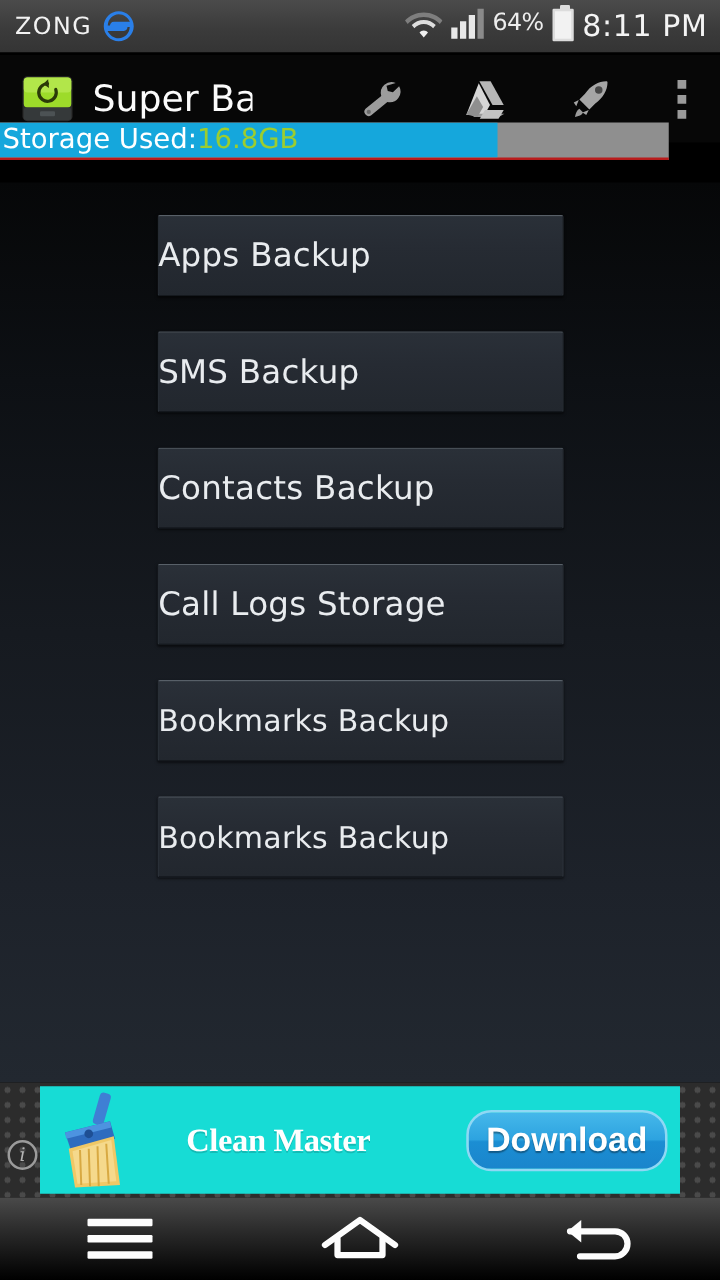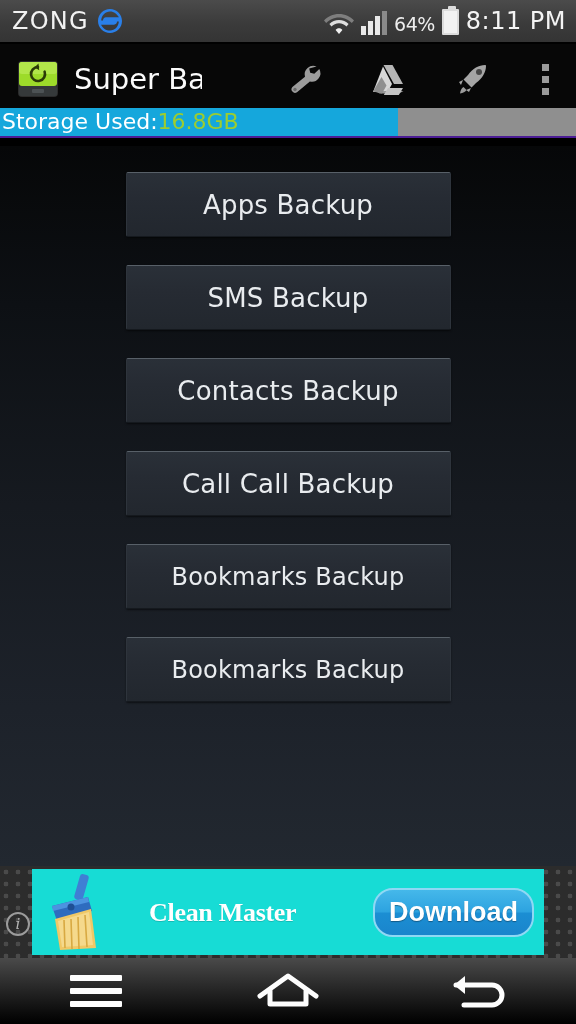--- a/index.html
+++ b/index.html
@@ -20,28 +20,28 @@
     position:absolute; top:0; left:0; width:576px; height:44px;
     background:linear-gradient(to bottom,#4b4b4b 0%,#3b3b3b 55%,#343434 100%);
     display:flex; align-items:center;
     border-bottom:2px solid #000;
   }
   .carrier{
     display:flex; align-items:center; gap:8px;
     margin-left:12px;
   }
   .carrier-name{
-    color:#f2f2f2; font-size:24px; letter-spacing:1.2px;
+    color:#f2f2f2; font-size:19px; letter-spacing:1.2px;
     font-family:"DejaVu Sans", sans-serif;
   }
   .zong-logo{
     width:26px; height:26px; position:relative;
   }
   .status-right{
-    margin-left:auto; display:flex; align-items:flex-end; gap:7px;
+    margin-left:auto; display:flex; align-items:flex-start; gap:7px;
     margin-right:10px;
   }
   .wifi-icon{ width:30px; height:24px; position:relative; }
   .sig-bars{ display:flex; align-items:flex-end; gap:2px; height:24px; }
   .sig-bars i{ display:block; width:5px; background:#e8e8e8; }
   .sig-bars i:nth-child(1){ height:9px; }
   .sig-bars i:nth-child(2){ height:14px; }
   .sig-bars i:nth-child(3){ height:19px; }
   .sig-bars i:nth-child(4){ height:24px; background:#8a8a8a; }
   .batt-pct{ color:#ededed; font-size:19px; letter-spacing:-0.5px; }
@@ -73,23 +73,23 @@
   .ab-actions{ margin-left:auto; display:flex; align-items:center; }
   .ab-btn{
     width:84px; height:70px; display:flex; align-items:center; justify-content:center;
   }
   .ab-btn.overflow{ width:62px; }
   .dots{ display:flex; flex-direction:column; gap:5px; }
   .dots span{ display:block; width:7px; height:7px; background:#9a9a9a; }
 
   
   .storagebar{
-    position:absolute; top:108px; left:0; width:576px; height:30px;
+    position:absolute; top:98px; left:0; width:535px; height:30px;
     background:#8f8f8f; overflow:hidden;
-    border-bottom:2px solid #4c1d95;
+    border-bottom:2px solid #b91c1c;
   }
   .storage-used-fill{
     position:absolute; top:0; left:0; height:28px; width:398px;
     background:#15a7dc;
   }
   .storage-used-label{
     position:absolute; top:0; left:2px; height:28px; line-height:28px;
     font-size:22px; color:#ffffff; white-space:nowrap;
   }
   .storage-free-label{
@@ -105,21 +105,21 @@
   }
   .btn-list{ padding-top:26px; }
   .backup-btn{
     width:325px; height:65px; margin:0 auto 28px auto;
     background:linear-gradient(to bottom,#2a3038 0%,#262b33 40%,#22272e 100%);
     border-top:1px solid #586068;
     border-left:1px solid #2e343c;
     border-right:1px solid #2e343c;
     border-bottom:1px solid #15191e;
     border-radius:2px;
-    display:flex; align-items:center; justify-content:center;
+    display:flex; align-items:center; 
     box-shadow:0 1px 2px rgba(0,0,0,0.55);
   }
   .backup-btn .lbl{
     color:#e9ecef; font-size:26px; letter-spacing:0.2px;
   }
   .backup-btn.small .lbl{ font-size:24px; }
 
   
   .ad-zone{
     position:absolute; top:866px; left:0; width:576px; height:92px;
@@ -266,21 +266,21 @@
       <div class="backup-btn">
         <span class="lbl">Apps Backup</span>
       </div>
       <div class="backup-btn">
         <span class="lbl">SMS Backup</span>
       </div>
       <div class="backup-btn">
         <span class="lbl">Contacts Backup</span>
       </div>
       <div class="backup-btn">
-        <span class="lbl">Call Call Backup</span>
+        <span class="lbl">Call Logs Storage</span>
       </div>
       <div class="backup-btn small">
         <span class="lbl">Bookmarks Backup</span>
       </div>
       <div class="backup-btn small">
         <span class="lbl">Bookmarks Backup</span>
       </div>
     </div>
   </div>
 

